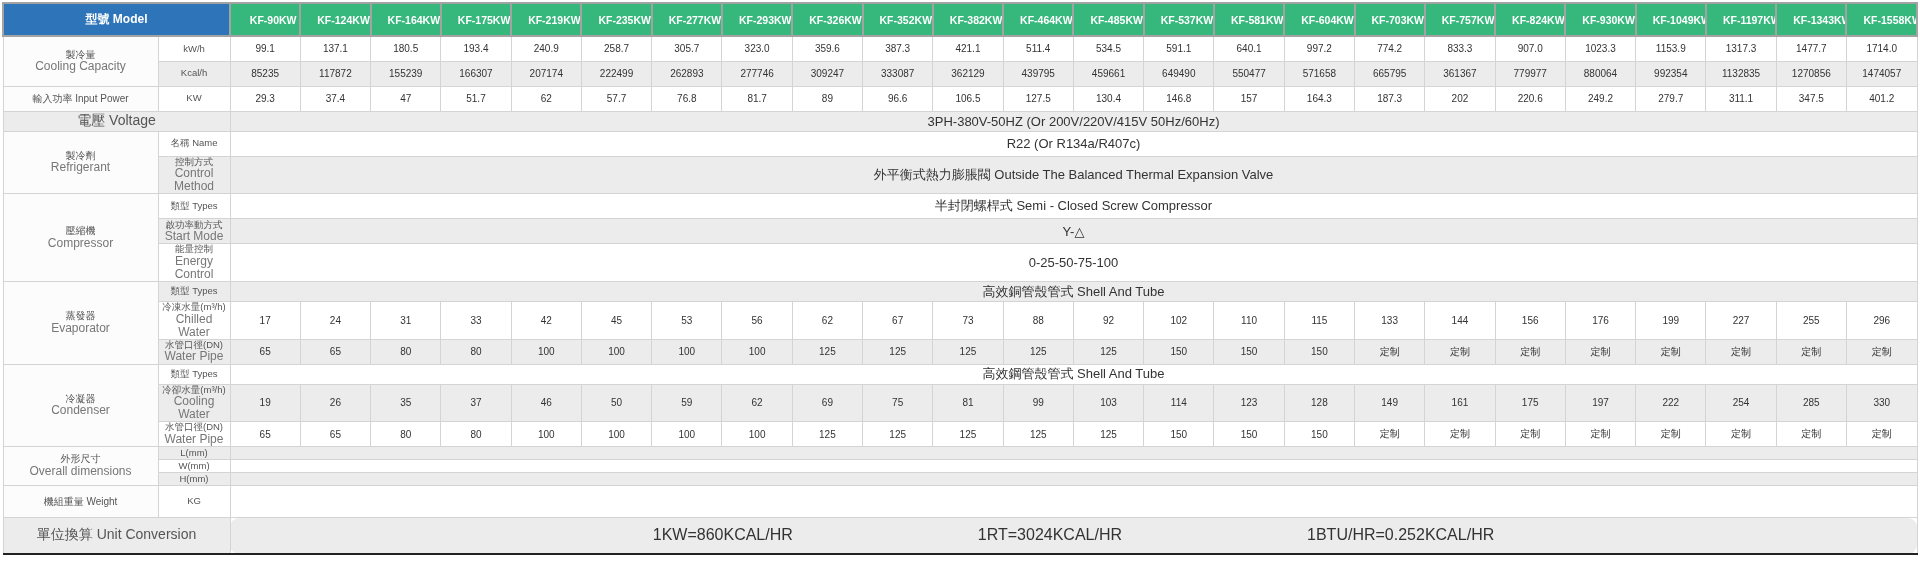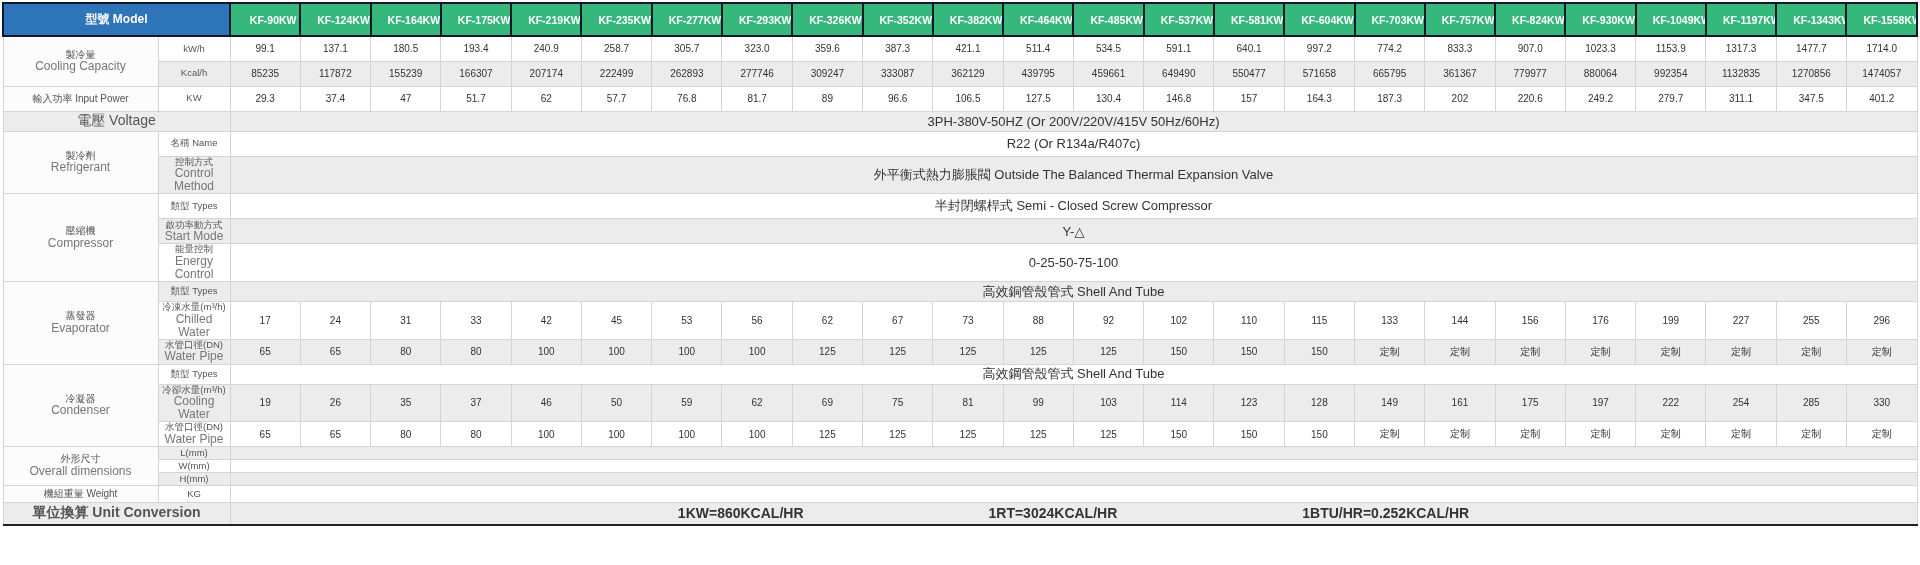--- a/index.html
+++ b/index.html
@@ -6,43 +6,43 @@
     --header-blue:#2E74B8;
     --header-green:#36B77C;
     --stripe:#ECECEC;
     --border:#D4D4D4;
   }
   html,body{margin:0;padding:0;background:#fff;}
   body{width:1920px;height:565px;overflow:hidden;
        font-family:"Liberation Sans","DejaVu Sans",sans-serif;color:#333;}
   .wrap{padding:2px 2px 0 2px;}
   table{border-collapse:collapse;table-layout:fixed;width:1916px;border-bottom:2px solid #222;}
-  thead th{border:2px solid #0f172a;height:31px;font-size:10.5px;font-weight:bold;color:#fff;
+  thead th{border:2px solid #a3a3a3;height:31px;font-size:10.5px;font-weight:bold;color:#fff;
            padding:0;text-align:center;vertical-align:middle;overflow:hidden;white-space:nowrap;}
   thead th.model-hd{background:var(--header-blue);font-size:12px;}
   thead th.col-hd{background:var(--header-green);padding-left:16px;}
   tbody tr{height:25px;}
   tbody td{border:1px solid var(--border);padding:0 1px;text-align:center;vertical-align:middle;
            overflow:hidden;background:#fff;}
   tbody tr:nth-child(even) td{background:var(--stripe);}
   tbody td.grp{background:#FCFCFC !important;font-size:10px;color:#555;line-height:1.15;}
   tbody td.flabel{font-size:14px;color:#555;}
   tbody tr:nth-child(even) td.flabel{background:var(--stripe) !important;}
   tbody td.sub{font-size:9.5px;color:#555;line-height:1.1;}
   tbody td .en{font-size:12px;color:#777;}
   tbody td.val{font-size:10px;color:#333;}
   tbody td.spanval{font-size:13px;color:#333;}
-  tbody td.units{font-size:14px;}
+  tbody td.units{font-size:16px;border-radius:9px;}
   .ubox{display:flex;justify-content:center;gap:185px;}
   tr[data-name="row-voltage"],tr[data-name="row-evap-type"],tr[data-name="row-cond-type"]{height:20px;}
   tr[data-name="row-chilled-water"],tr[data-name="row-cooling-water"]{height:28px;}
   tr[data-name="row-evap-water-pipe"],tr[data-name="row-cond-water-pipe"]{height:24px;}
   tr[data-name="row-dim-l"],tr[data-name="row-dim-w"],tr[data-name="row-dim-h"]{height:13px;}
-  tr[data-name="row-weight"]{height:17px;padding-left:24px;}
-  tr[data-name="row-unit-conversion"]{height:22px;font-weight:bold;}
+  tr[data-name="row-weight"]{height:32px;padding-left:24px;}
+  tr[data-name="row-unit-conversion"]{height:36px;}
 </style>
 </head>
 <body>
 
 <div class="wrap" data-name="spec-sheet">
   <table data-name="spec-table">
     <colgroup data-name="column-widths">
         <col style="width: 155px;">
         <col style="width: 72px;">
         <col>

